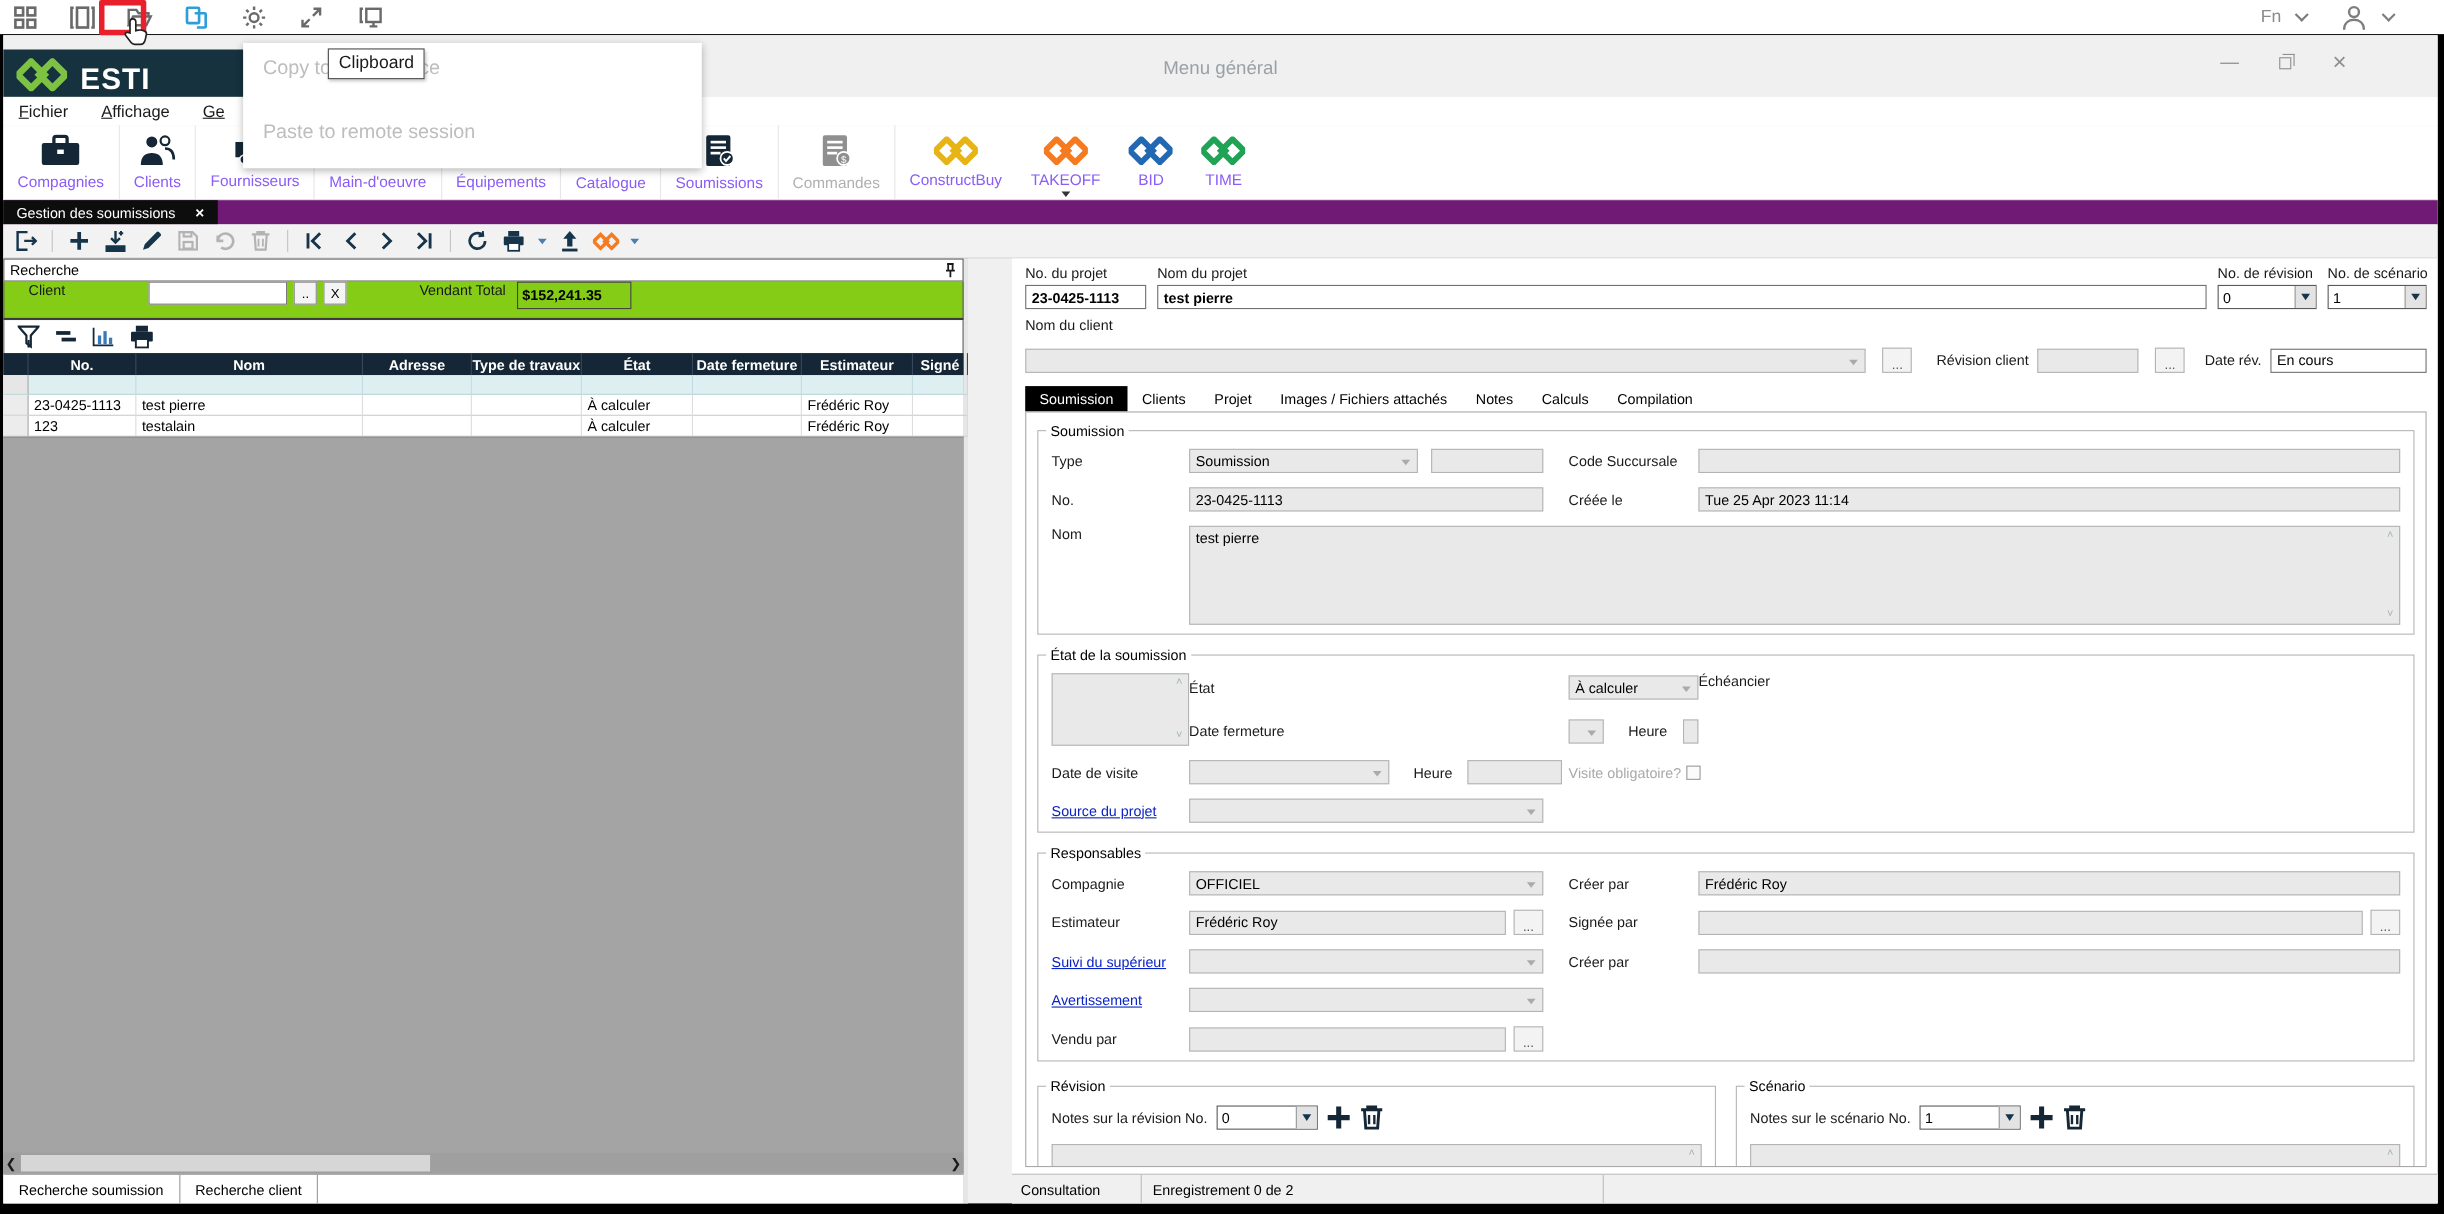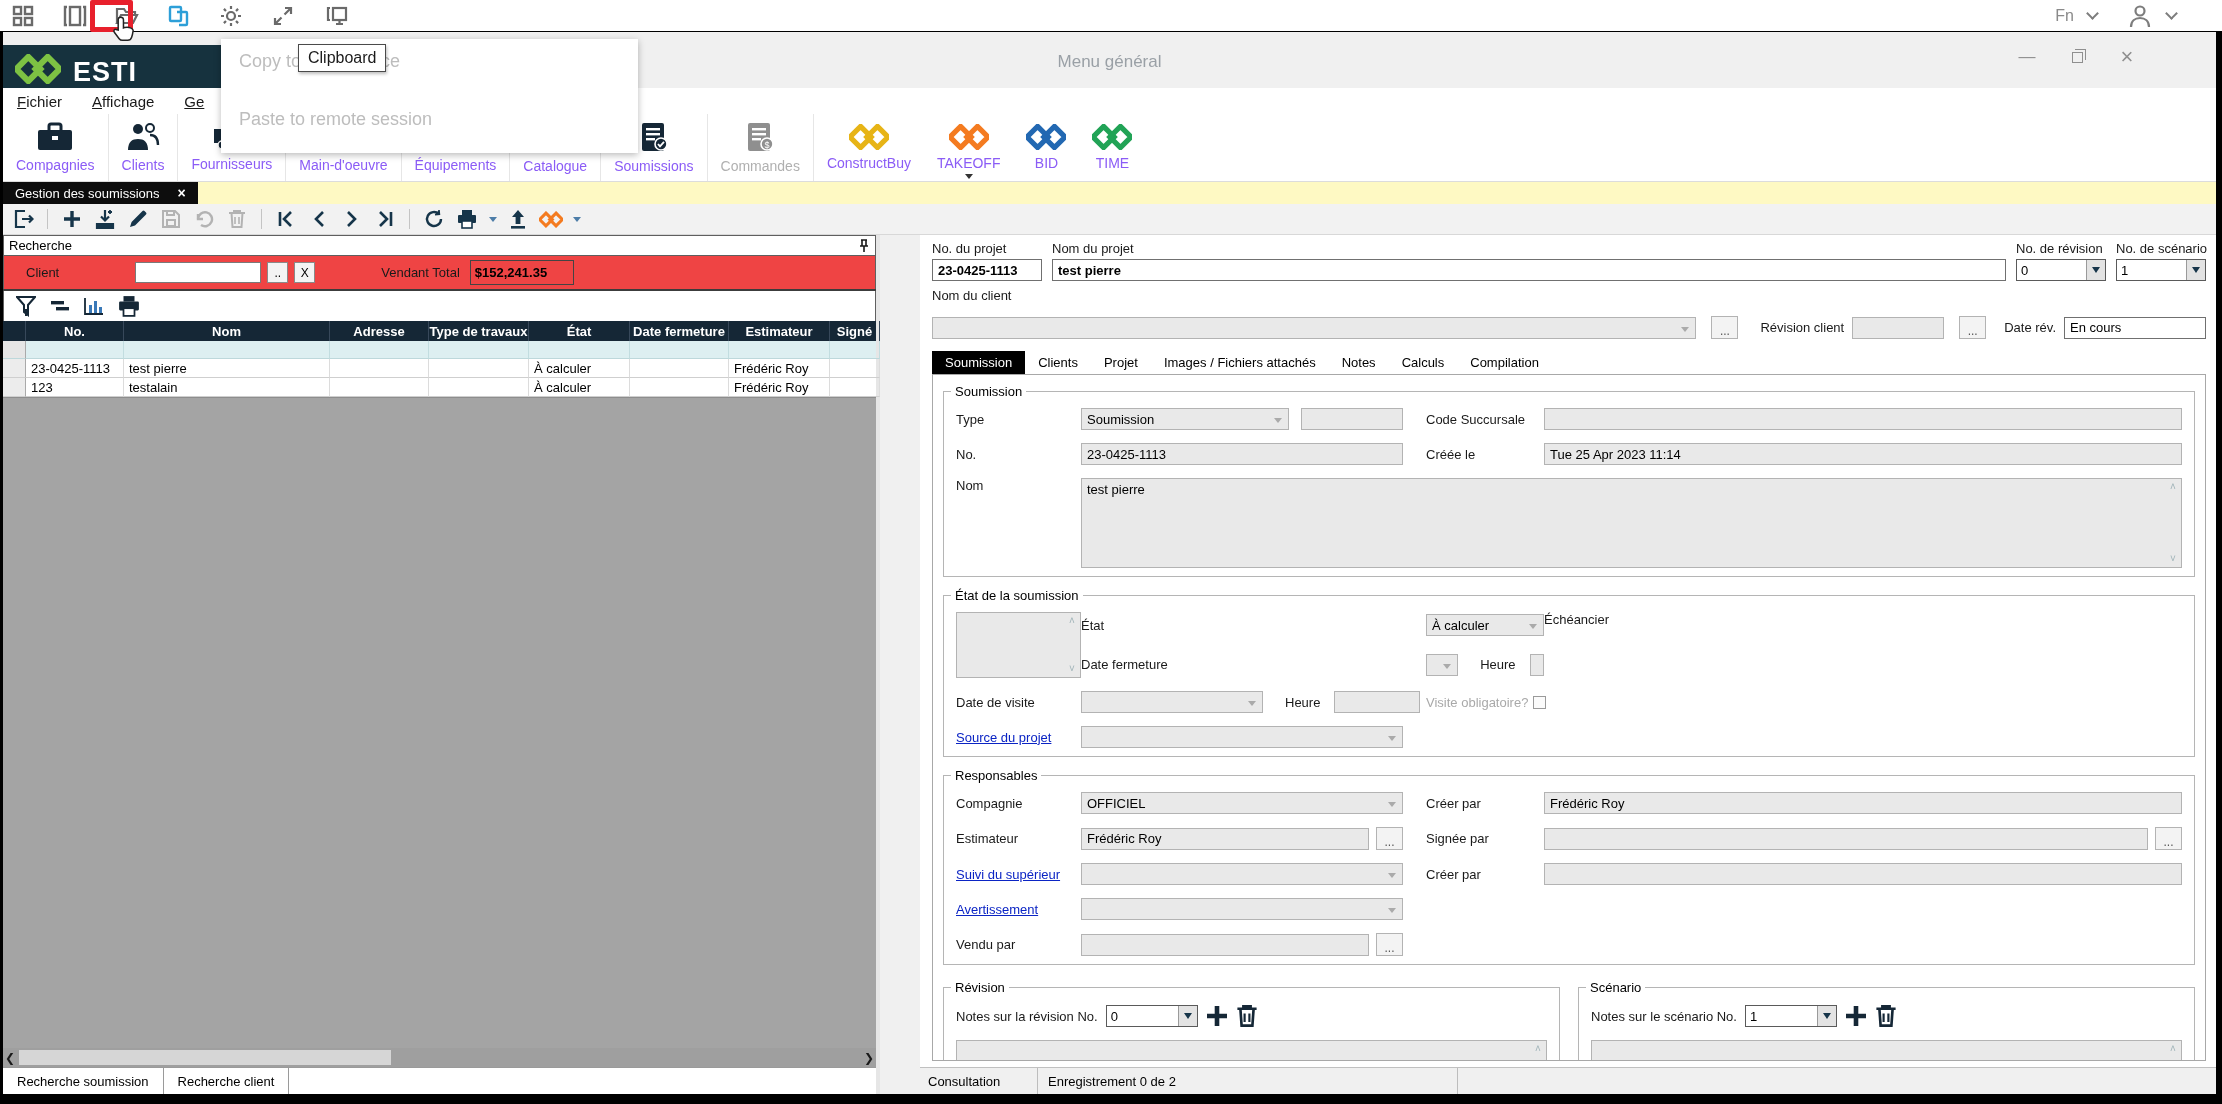--- a/index.html
+++ b/index.html
@@ -33,35 +33,35 @@
 
   .menubar { height:26px; background:#fff; display:flex; align-items:center; gap:30px; padding-left:14px; font-size:15px; color:#1a1a1a; flex:none; }
   .menubar .accel { text-decoration:underline; }
 
   .bigbar { height:68px; background:#fff; border-bottom:1px solid #dcdcdc; display:flex; align-items:stretch; flex:none; }
   .tool { display:flex; flex-direction:column; align-items:center; justify-content:center; gap:5px; padding:0 13px; font-size:14px; color:#8b5cf6; border-right:1px solid #e6e6e6; position:relative; }
   .tool.nosep { border-right:none; }
   .tool.disabled { color:#b0b0b0; }
   .mini-arrow { width:0; height:0; border-left:4px solid transparent; border-right:4px solid transparent; border-top:5px solid #333; position:absolute; bottom:2px; left:50%; margin-left:-4px; }
 
-  .doctabs { height:22px; background:#fef9c3; display:flex; align-items:stretch; flex:none; }
+  .doctabs { height:22px; background:#701a75; display:flex; align-items:stretch; flex:none; }
   .doctab { background:#0d0d0d; color:#fff; display:flex; align-items:center; gap:18px; padding:0 12px; font-size:13px; }
   .doctab .x { font-size:14px; font-weight:bold; }
 
   .doctoolbar { height:31px; background:#f2f2f2; border-bottom:1px solid #d8d8d8; display:flex; align-items:center; gap:9px; padding-left:8px; flex:none; color:#16354a; }
   .tsep { width:1px; height:20px; background:#c4c4c4; margin:0 3px; }
   .tbico { width:24px; height:24px; display:flex; align-items:center; justify-content:center; color:#16354a; }
   .tbico.gray { color:#b3b3b3; }
   .ddmini { width:0; height:0; border-left:4px solid transparent; border-right:4px solid transparent; border-top:5px solid #4d7da8; margin-left:1px; }
 
   
   .mainrow { flex:1; display:flex; min-height:0;gap:40px; }
   .left { width:877px; flex:none; background:#a4a4a4; display:flex; flex-direction:column; border-right:4px solid #e6e6e6; }
   .rech-header { height:21px; background:#fff; border:1px solid #5f5f5f; display:flex; align-items:center; justify-content:space-between; padding:0 5px; font-size:13px; flex:none; }
-  .client-row { height:33px; background:#ef4444; border-left:1px solid #5f5f5f; border-right:1px solid #5f5f5f; display:flex; align-items:center; padding-left:22px; font-size:13px; gap:6px; flex:none; }
+  .client-row { height:33px; background:#84cc16; border-left:1px solid #5f5f5f; border-right:1px solid #5f5f5f; display:flex; align-items:flex-start; padding-left:22px; font-size:13px; gap:6px; flex:none; }
   .client-input { width:126px; height:21px; border:1px solid #7a7a7a; background:#fff; font-size:13px; padding:0 3px; font-family:"Liberation Sans",sans-serif; }
   .btn-sm { min-width:21px; height:21px; border:1px solid #8a8a8a; background:#f4f4f4; font-size:12px; display:flex; align-items:center; justify-content:center; padding:0 3px; }
   .vt-label { margin-left:60px; }
   .vt-box { width:104px; height:25px; border:1px solid #444; display:flex; align-items:center; padding:0 4px; font-weight:bold; font-size:13px; margin-left:4px; }
   .sep-dark { height:2px; background:#3c3c3c; flex:none; }
   .filters-row { height:30px; background:#fff; border-left:1px solid #5f5f5f; border-right:1px solid #5f5f5f; display:flex; align-items:center; gap:14px; padding-left:12px; flex:none; color:#16354a; }
 
   .grid { font-size:13px; flex:none; }
   .grow { display:grid; grid-template-columns:23px 98px 206px 99px 100px 101px 99px 101px 50px; }
   .ghead { background:#152736; color:#fff; font-weight:bold; height:20px; }

